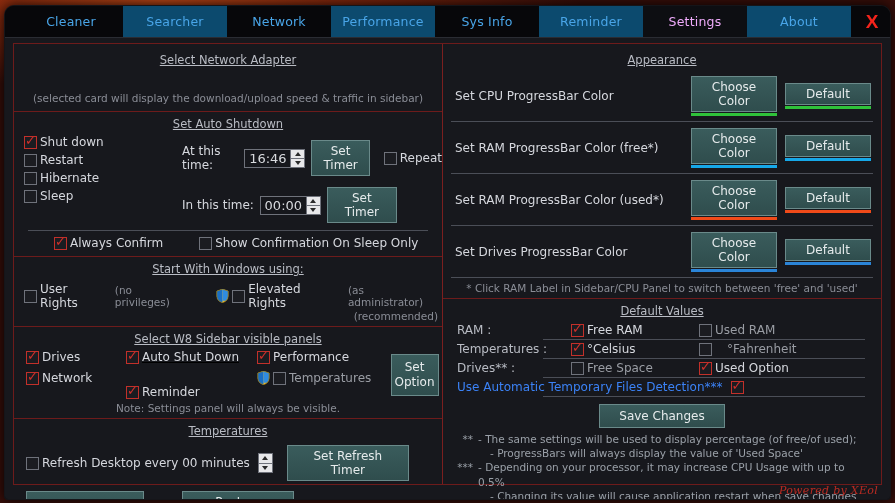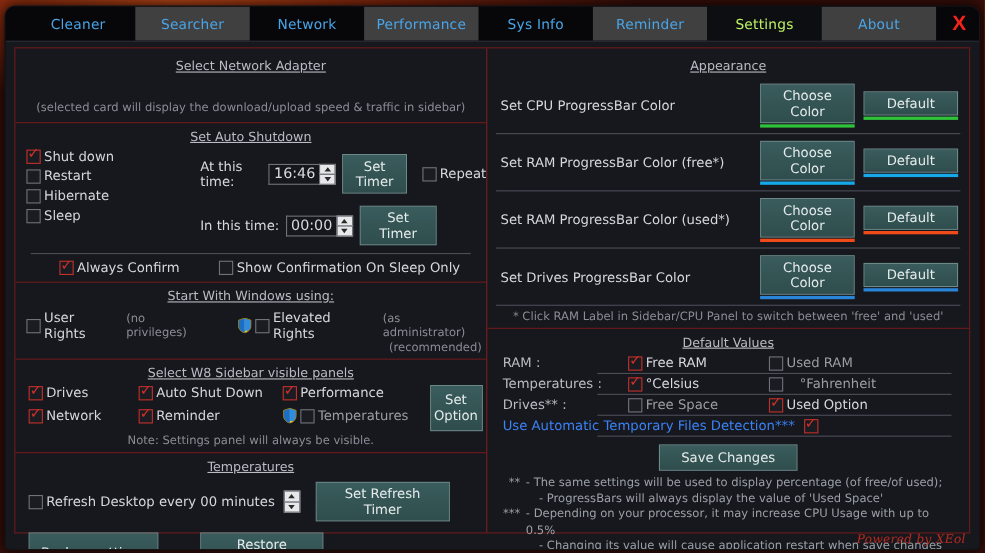--- a/index.html
+++ b/index.html
@@ -33,22 +33,22 @@
     padding-left:14px;
   }
   .tab{
     display:flex; align-items:center; justify-content:center;
     font-size:12.5px; letter-spacing:.2px;
     color:#49a5e8;
     width:104px; height:31px;
     cursor:pointer; user-select:none;
     white-space:nowrap;
   }
-  .tab.alt{ background:#404040; }
-  .tab.active{ color:#bef264; background:#0d0e12; }
+  .tab.alt{ background:#0c4a6e; }
+  .tab.active{ color:#f0abfc; background:#0d0e12; }
   #closebtn{
     margin-left:auto; width:36px; display:flex; align-items:center; justify-content:center;
     color:#f4231b; font-size:19px; font-weight:bold; cursor:pointer;
     font-family:"Liberation Sans", sans-serif;
   }
 
   
   #content{
     position:absolute; left:0; top:31px; width:885px; height:462px;
     background:#17181d;
@@ -265,21 +265,21 @@
             <div class="cbrow" style="margin-bottom:7px;">
               <span class="cb on"></span>
               <span class="lbl">Drives</span>
             </div>
             <div class="cbrow">
               <span class="cb on"></span>
               <span class="lbl">Network</span>
             </div>
           </div>
           <div style="width:131px;">
-            <div class="cbrow" style="margin-bottom:7px;">
+            <div class="cbrow" style="margin-bottom:21px;text-decoration:underline;">
               <span class="cb on"></span>
               <span class="lbl">Auto Shut Down</span>
             </div>
             <div class="cbrow">
               <span class="cb on"></span>
               <span class="lbl">Reminder</span>
             </div>
           </div>
           <div style="width:130px;">
             <div class="cbrow" style="margin-bottom:7px;">

